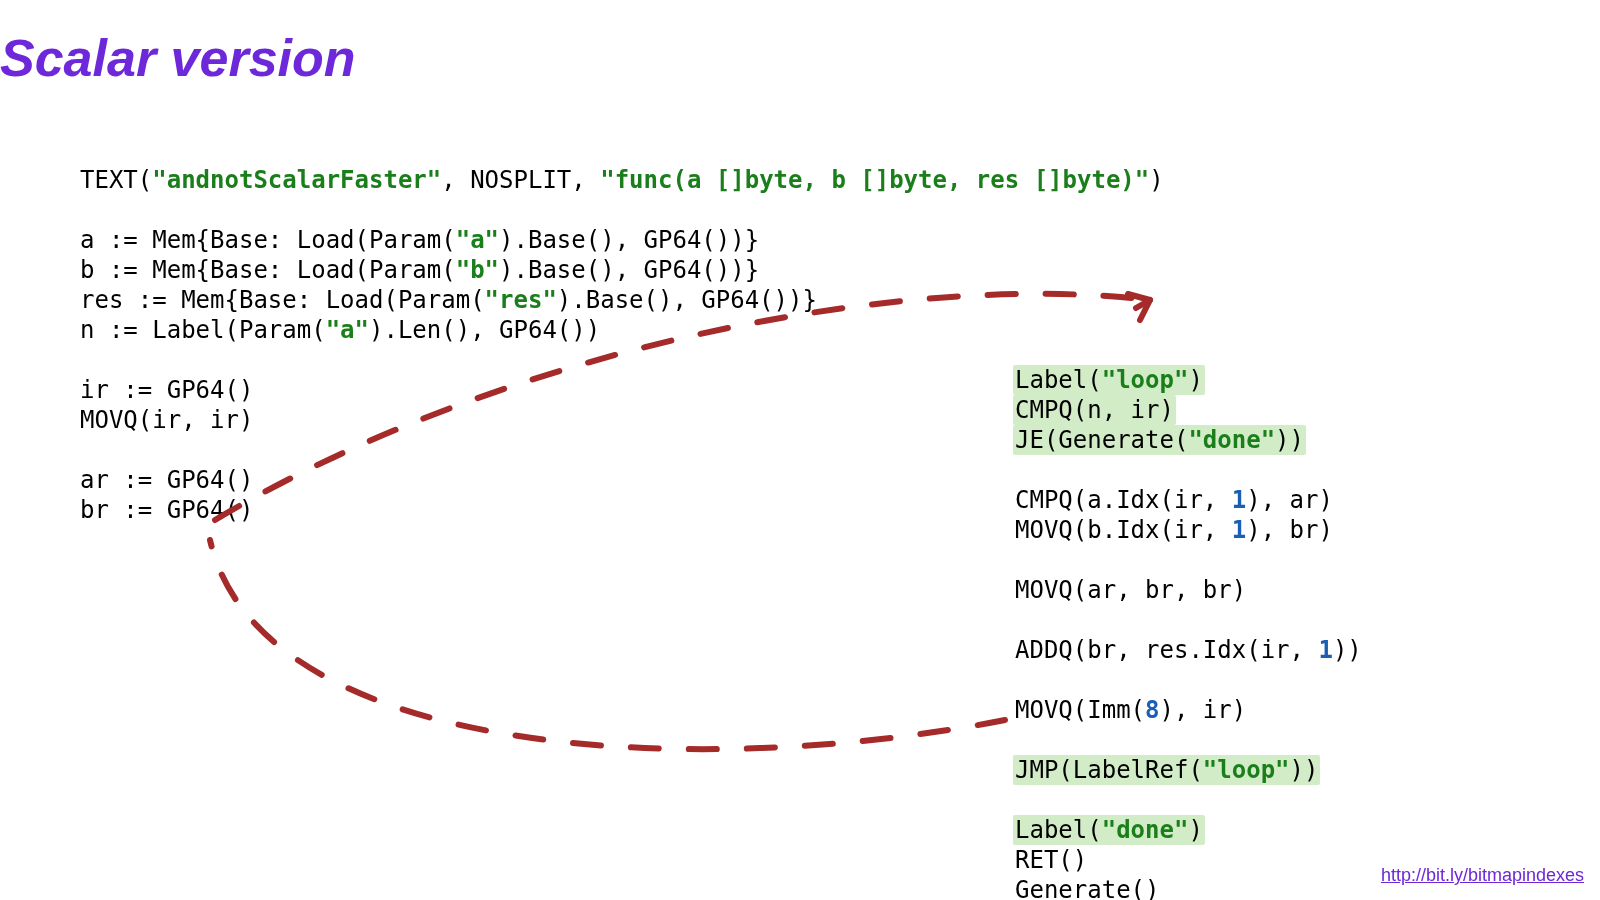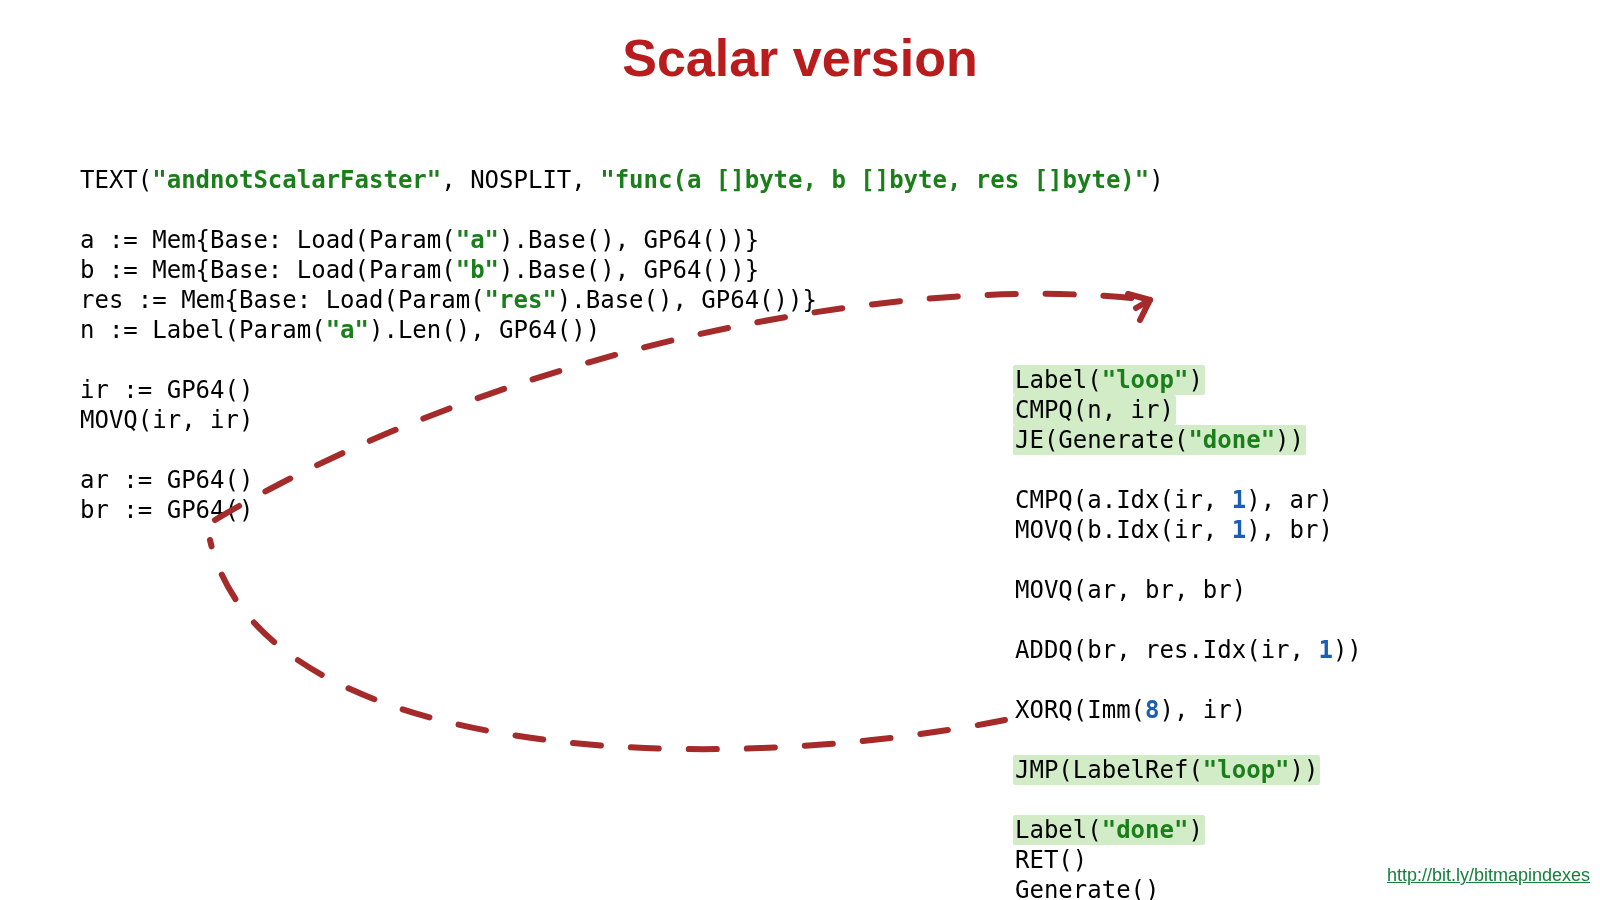--- a/index.html
+++ b/index.html
@@ -11,25 +11,25 @@
     background: #ffffff;
     font-family: "Menlo", "Consolas", "DejaVu Sans Mono", monospace;
     overflow: hidden;
     position: relative;
   }
   .title {
     position: absolute;
     top: 28px;
     left: 0;
     right: 0;
-    text-align: center;
     font-family: -apple-system, "Helvetica Neue", Arial, sans-serif;
     font-weight: 700;
     font-size: 52px;
-    color: #b91c1c;
+    color: #6d28d9;
+    font-style: italic;
   }
   .code-left {
     position: absolute;
     top: 135px;
     left: 80px;
     font-size: 24px;
     line-height: 1.25;
     white-space: pre;
     color: #000;
   }
@@ -46,25 +46,25 @@
   .num { color: #1a5fb4; font-weight: 600; }
   .hl {
     background: #d3ecc8;
     border-radius: 2px;
     padding: 0 2px;
     margin: 0 -2px;
     display: inline-block;
   }
   .footer-link {
     position: absolute;
-    right: 10px;
+    right: 16px;
     bottom: 14px;
     font-family: -apple-system, "Helvetica Neue", Arial, sans-serif;
     font-size: 18px;
-    color: #15803d;
+    color: #6d28d9;
     text-decoration: underline;
     cursor: pointer;
   }
   .arrow-svg {
     position: absolute;
     top: 0;
     left: 0;
     width: 1600px;
     height: 900px;
     pointer-events: none;
@@ -95,21 +95,21 @@
 <span class="hl">CMPQ(n, ir)</span>
 <span class="hl"><span>JE(Generate(</span><span class="str">"done"</span><span>))</span></span>
 <span></span>
 <span><span>CMPQ(a.Idx(ir, </span><span class="num">1</span><span>), ar)</span></span>
 <span><span>MOVQ(b.Idx(ir, </span><span class="num">1</span><span>), br)</span></span>
 <span></span>
 <span>MOVQ(ar, br, br)</span>
 <span></span>
 <span><span>ADDQ(br, res.Idx(ir, </span><span class="num">1</span><span>))</span></span>
 <span></span>
-<span><span>XORQ(Imm(</span><span class="num">8</span><span>), ir)</span></span>
+<span><span>MOVQ(Imm(</span><span class="num">8</span><span>), ir)</span></span>
 <span></span>
 <span class="hl"><span>JMP(LabelRef(</span><span class="str">"loop"</span><span>))</span></span>
 <span></span>
 <span class="hl"><span>Label(</span><span class="str">"done"</span><span>)</span></span>
 <span>RET()</span>
 <span>Generate()</span>
 </div>
 
 <svg class="arrow-svg" viewBox="0 0 1600 900">
   <path d="M 1005 720 C 700 780, 260 760, 210 540" stroke="#a52a2a" stroke-width="6" fill="none" stroke-linecap="round" stroke-dasharray="28 30"></path>

